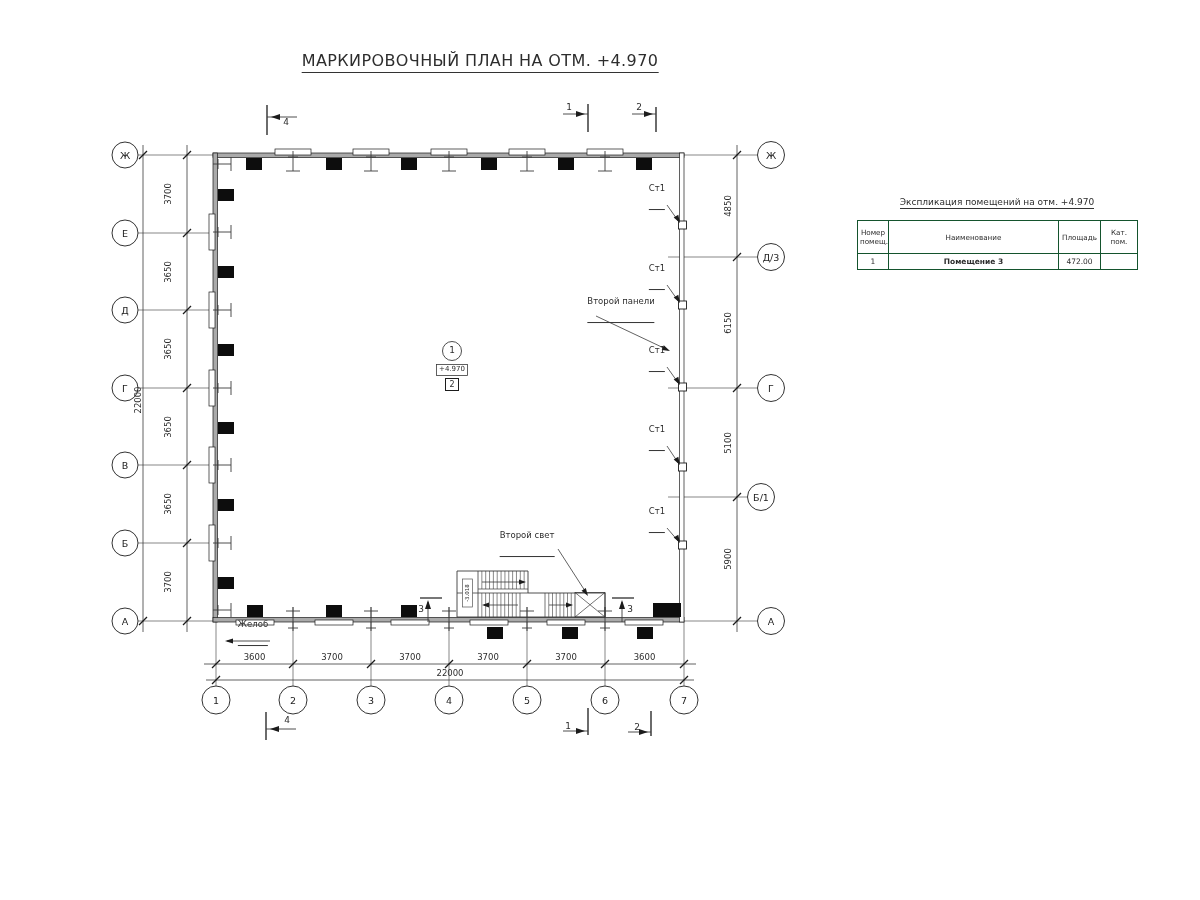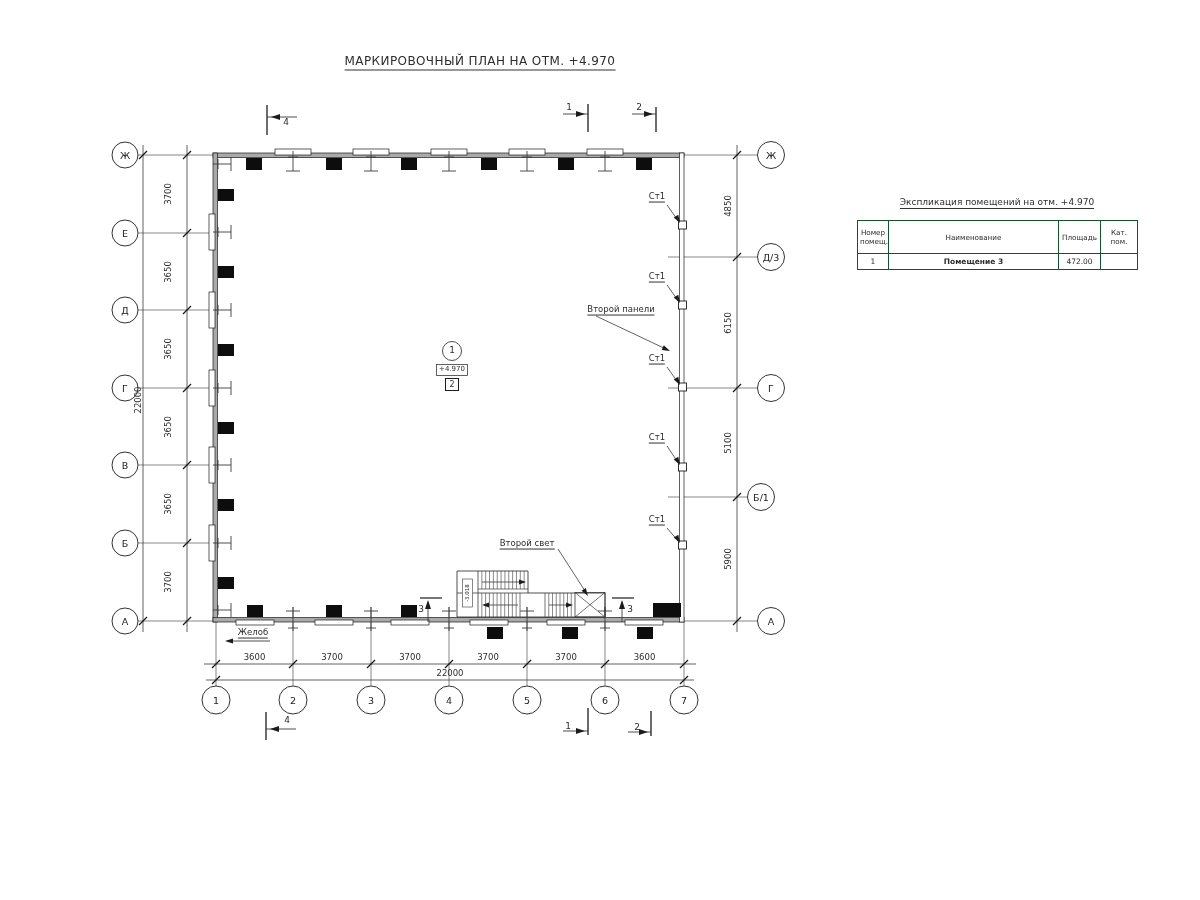--- a/index.html
+++ b/index.html
@@ -2,26 +2,26 @@
 <html><head>
 <meta charset="utf-8">
 <style>
   html,body { margin:0; padding:0; background:#fff; }
   body { width:1200px; height:900px; font-family:"DejaVu Sans", sans-serif; color:#2d2d2d; }
   .canvas { position:relative; width:1200px; height:900px; overflow:hidden; background:#fff; }
   svg { position:absolute; left:0; top:0; }
   .lbl { position:absolute; white-space:nowrap; font-size:8.5px; color:#2d2d2d;
          transform:translate(-50%,-50%); line-height:1.05; }
   .vlbl { transform:translate(-50%,-50%) rotate(-90deg); }
-  .u { border-bottom:1px solid #333; padding-bottom:1px; }
+  .u { border-bottom:1px solid #333; padding-bottom:16px; }
   .circ { position:absolute; border:1px solid #333; border-radius:50%; background:#fff;
           display:flex; align-items:center; justify-content:center;
           font-size:9.5px; color:#222; transform:translate(-50%,-50%); }
   .title { position:absolute; left:480px; top:62px; transform:translate(-50%,-50%);
-           font-size:12px; letter-spacing:0.4px; color:#2d2d2d;
+           font-size:16px; letter-spacing:0.4px; color:#2d2d2d;
            border-bottom:1px solid #333; padding-bottom:2px; white-space:nowrap; }
   
   .schedule { position:absolute; left:857px; top:190px; width:280px; }
   .sch-title-wrap { text-align:center; margin-bottom:11px; }
   .sch-title { display:inline-block; font-size:9px; border-bottom:1px solid #333; padding-bottom:1px; white-space:nowrap;text-align:center; }
   table.sch { border-collapse:collapse; table-layout:fixed; width:280px; border:1.6px solid #333; }
   table.sch td { border:1px solid #14532d; font-size:7.5px; text-align:center; vertical-align:middle; padding:0 2px; overflow:hidden; }
   table.sch tr.hdr td { height:32px; font-size:7.2px; }
   table.sch tr.r td { height:15px; }
   td.nm { text-align:left; padding-left:5px;font-weight:bold; }

